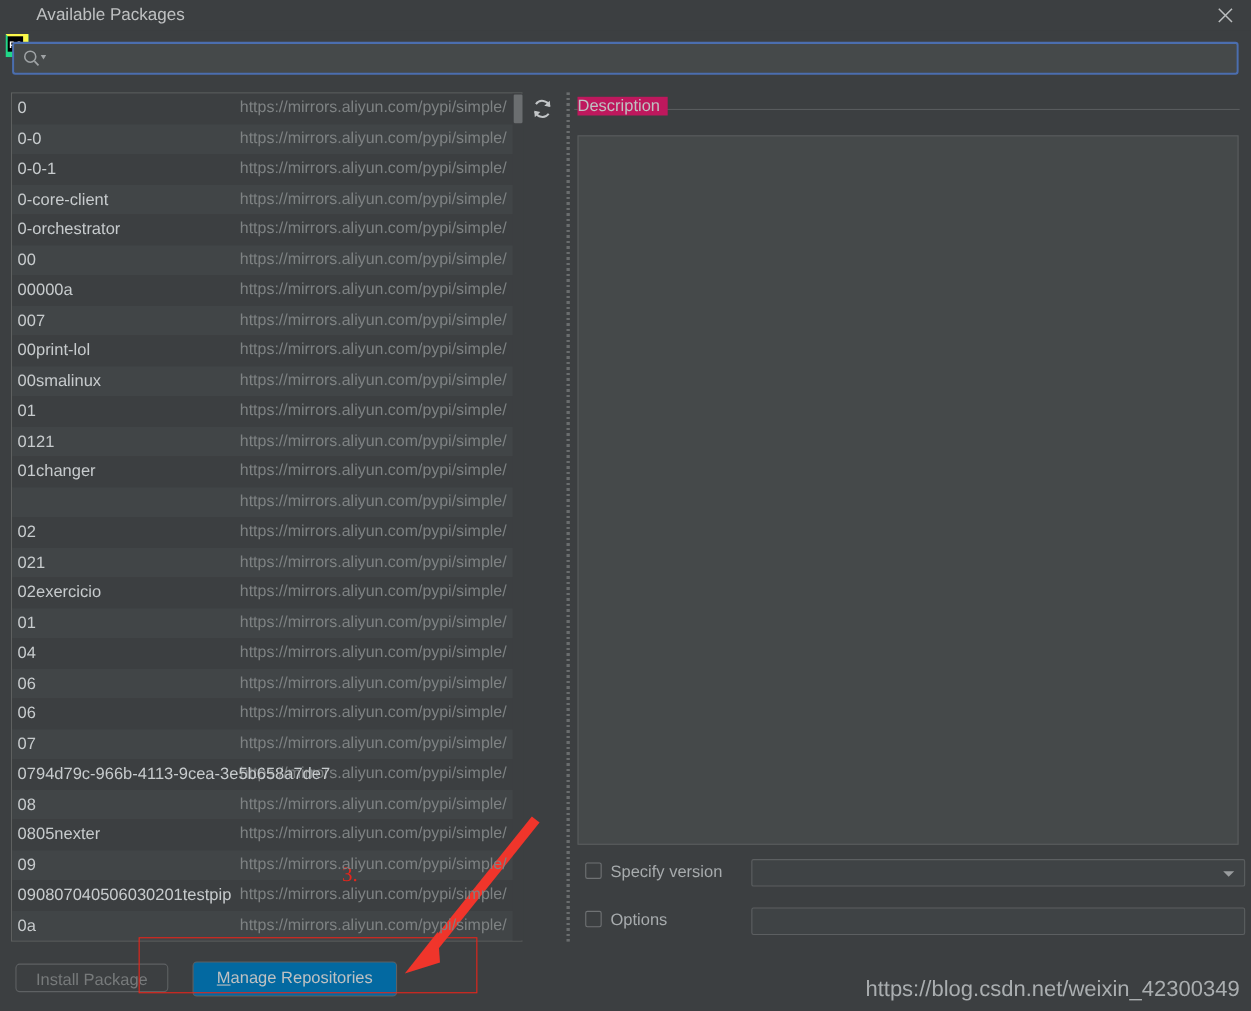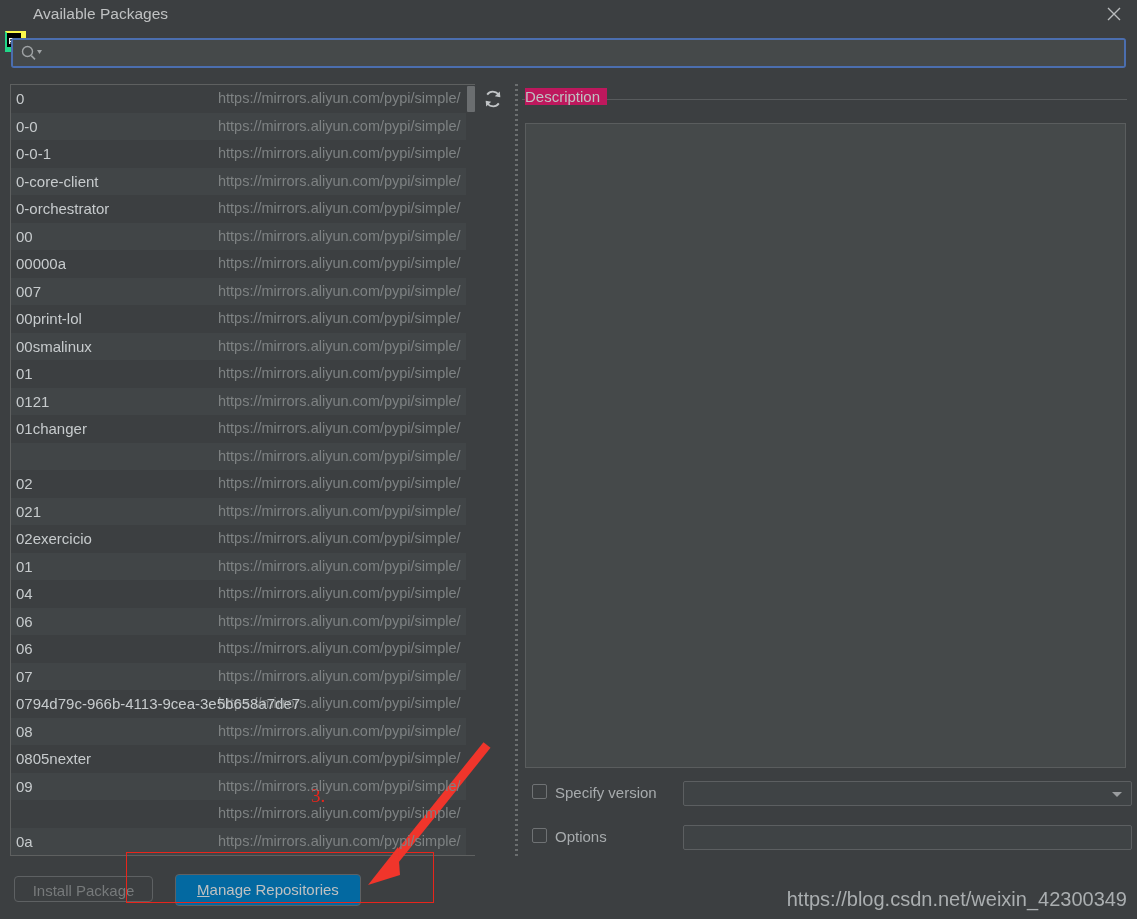--- a/index.html
+++ b/index.html
@@ -443,20 +443,21 @@
     <div class="pkg-row odd">
       <span class="pkg-url">https://mirrors.aliyun.com/pypi/simple/</span>
       <span class="pkg-name">0805nexter</span>
     </div>
     <div class="pkg-row even">
       <span class="pkg-url">https://mirrors.aliyun.com/pypi/simple/</span>
       <span class="pkg-name">09</span>
     </div>
     <div class="pkg-row odd">
       <span class="pkg-url">https://mirrors.aliyun.com/pypi/simple/</span>
+      <span class="pkg-name">090807040506030201testpip</span>
     </div>
     <div class="pkg-row even">
       <span class="pkg-url">https://mirrors.aliyun.com/pypi/simple/</span>
       <span class="pkg-name">0a</span>
     </div>
   </div>
 
 <div id="list-scrollbar">
   <div id="list-scroll-thumb"></div>
 </div>

